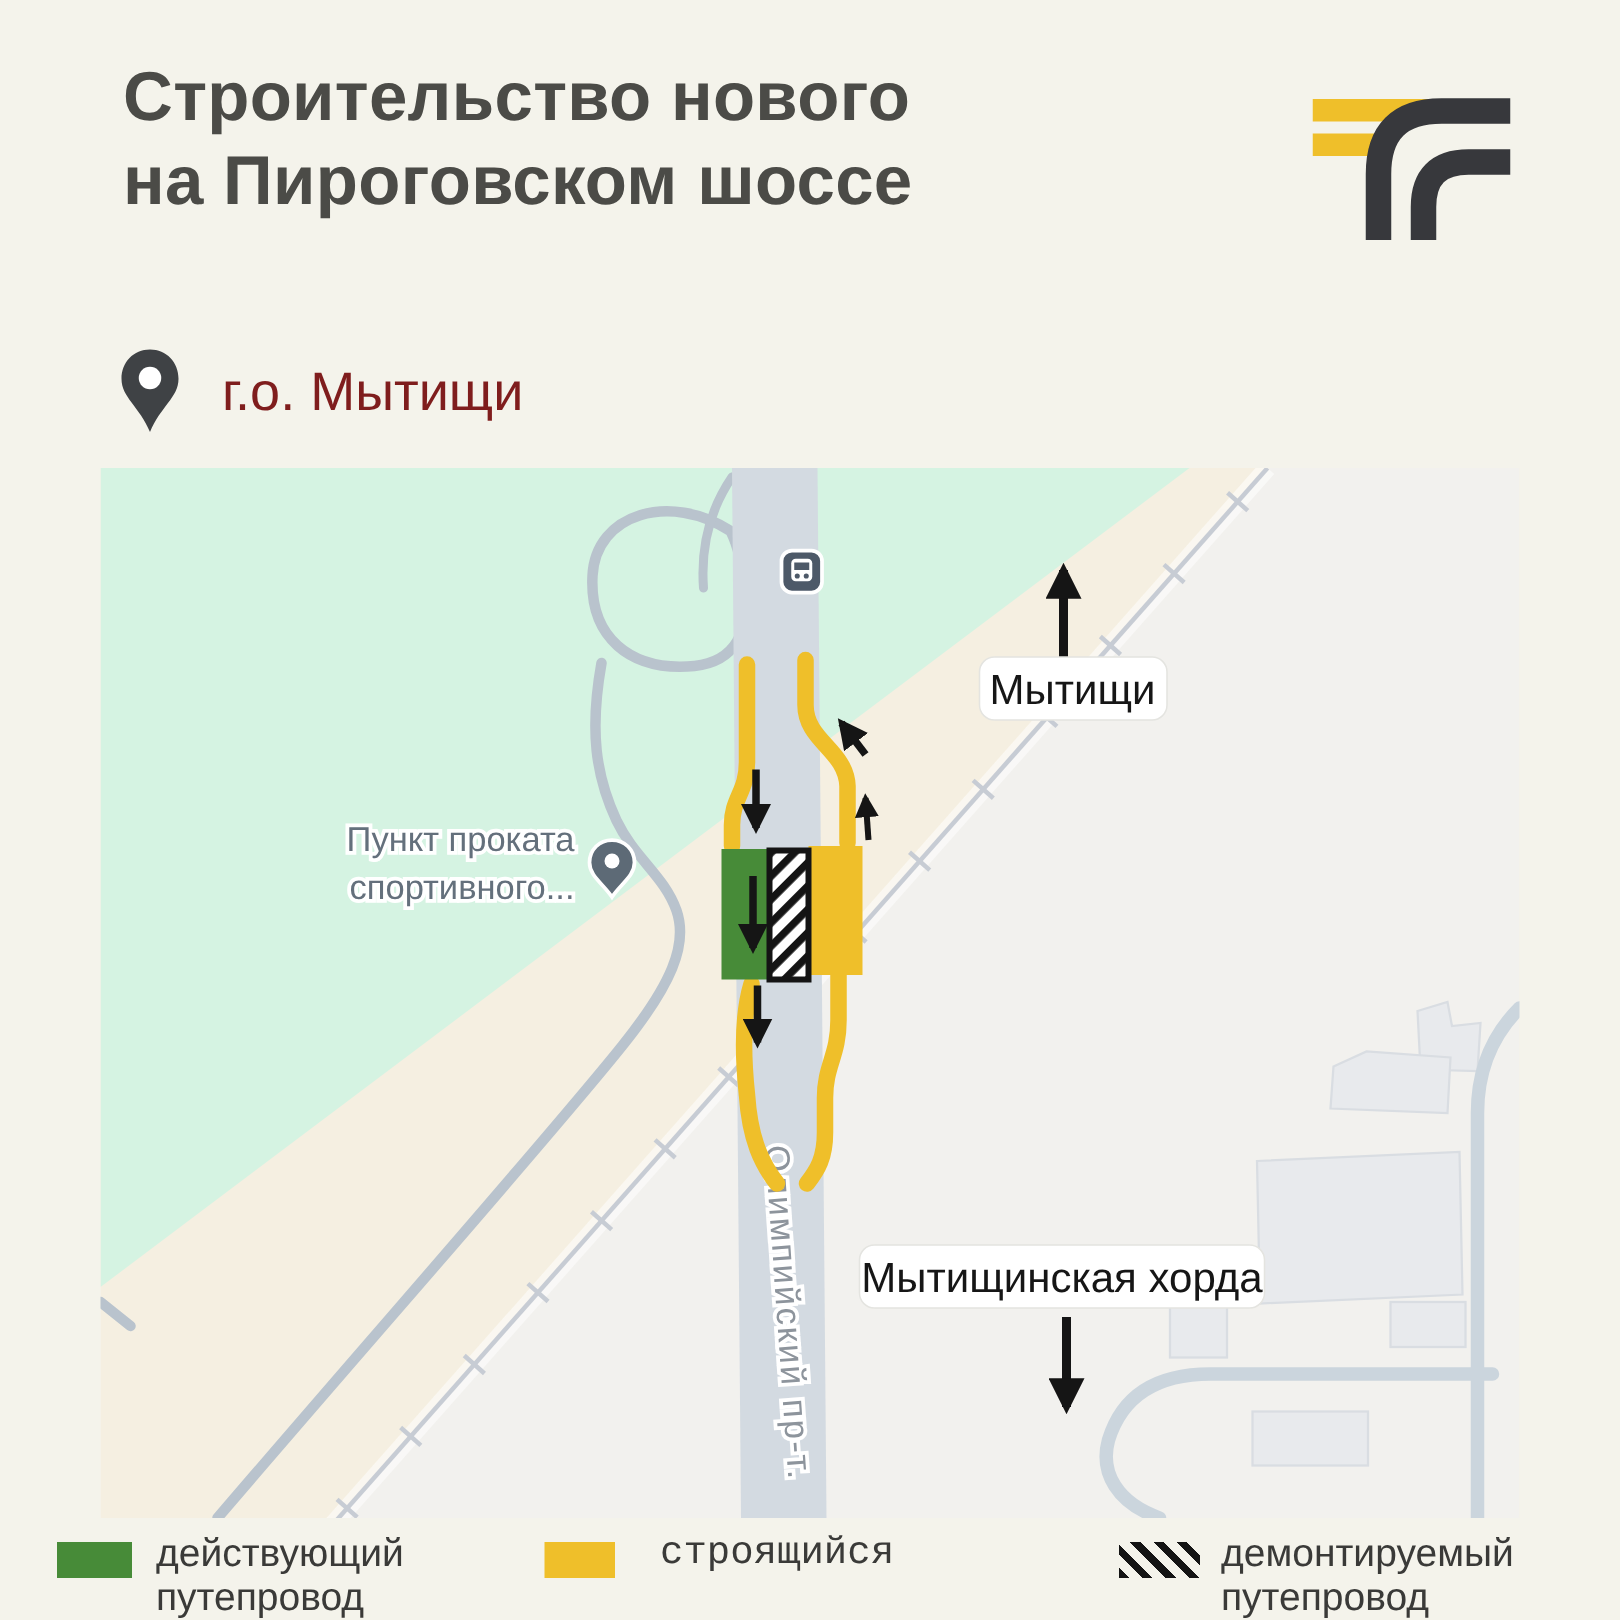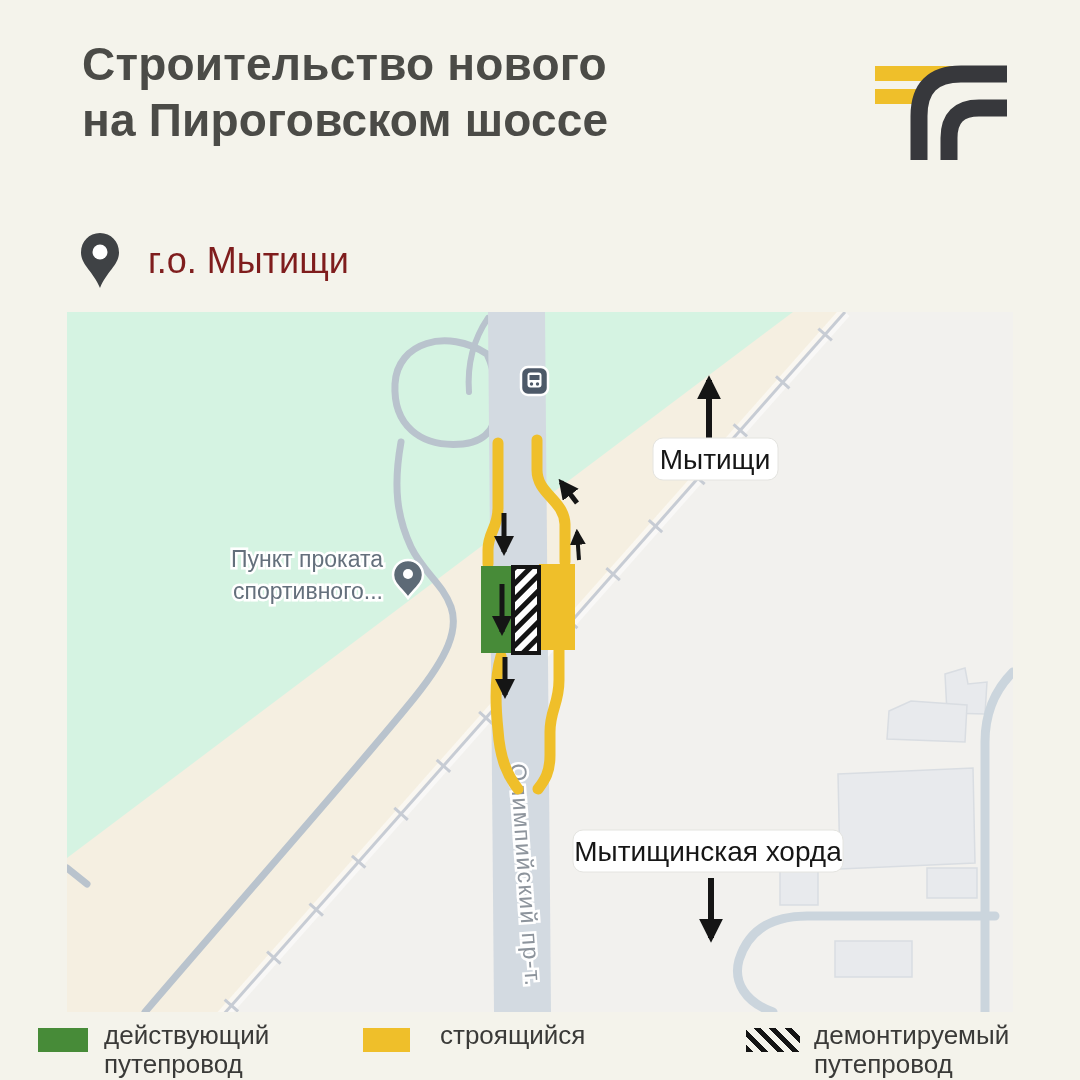--- a/index.html
+++ b/index.html
@@ -26,21 +26,21 @@
   .legend-swatch{top:1028px;height:24px;}
   .sw-green{left:38px;width:50px;background:#478b38;}
   .sw-yellow{left:363px;width:47px;background:#efbf2a;}
   .sw-hatch{
     left:746px;width:54px;
     background:repeating-linear-gradient(45deg,#141414 0 5px,#f4f3eb 5px 11px);
   }
   .leg-text{
     top:1021px;font-size:26px;line-height:29px;color:#3a3a38;white-space:nowrap;
   }
-  .lt1{left:104px;} .lt2{left:440px;} .lt3{left:814px;}
+  .lt1{left:104px;} .lt2{left:440px;font-family:Liberation Mono, monospace;} .lt3{left:814px;}
 </style>
 </head>
 <body>
 
 <div class="abs title">
   <div>Строительство нового</div>
   <div>на Пироговском шоссе</div>
 </div>
 
 <svg class="abs logo" viewBox="0 0 132 104">

